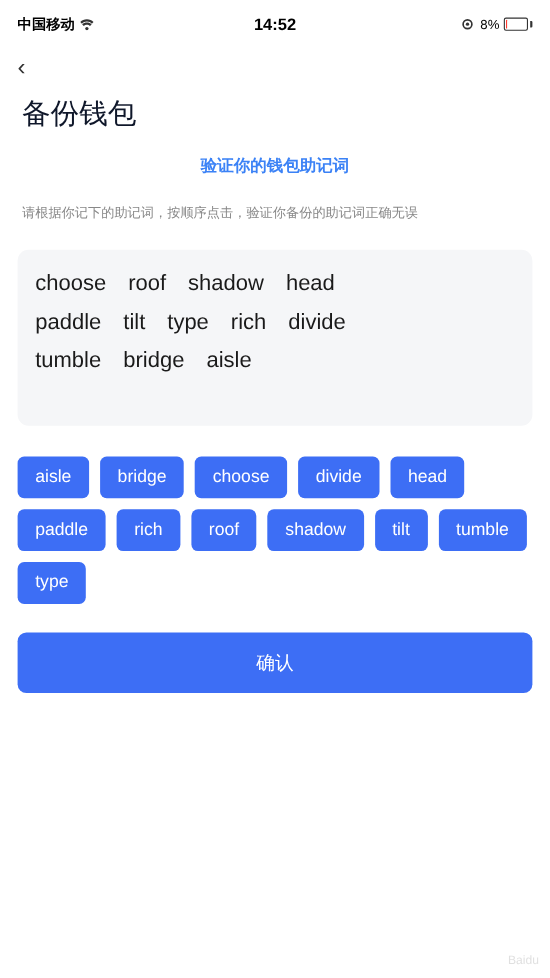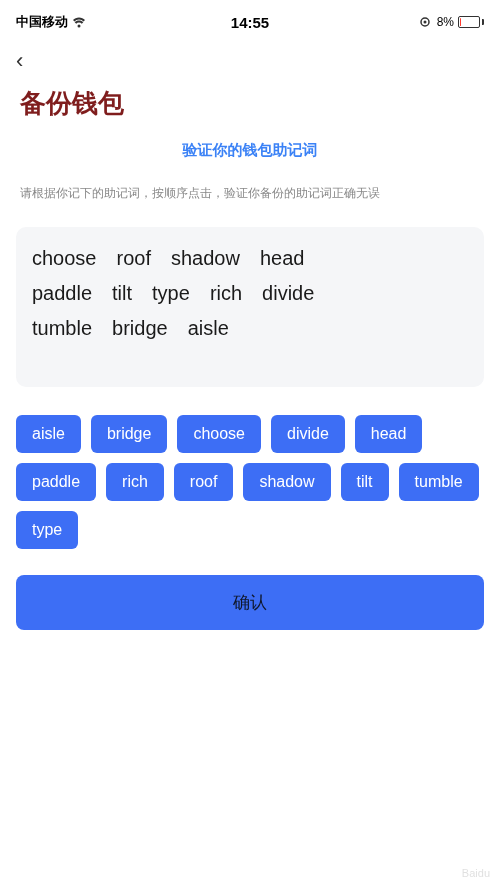--- a/index.html
+++ b/index.html
@@ -74,22 +74,22 @@
       padding: 8px 16px 4px;
       font-size: 22px;
       color: #333;
       cursor: pointer;
       display: inline-block;
     }
 
     
     .page-title {
       font-size: 26px;
-      font-weight: 700;
-      color: #7f1d1d;
+      font-weight: 400;
+      color: #0f172a;
       padding: 8px 20px 20px;
     }
 
     
     .instruction-section {
       text-align: center;
       padding: 0 20px 12px;
     }
     .instruction-title {
       font-size: 15px;
@@ -147,21 +147,21 @@
       outline: none;
     }
 
     
     .confirm-btn-wrap {
       padding: 16px 16px 20px;
     }
     .confirm-btn {
       width: 100%;
       background: #3d6ef5;
-      color: #0f172a;
+      color: #ffffff;
       border: none;
       border-radius: 8px;
       padding: 16px;
       font-size: 17px;
       font-weight: 500;
       cursor: pointer;
       text-align: center;
     }
 
     
@@ -183,21 +183,21 @@
 
 <div class="status-bar">
   <span class="status-left">
     <span>中国移动</span>
     <svg width="14" height="12" viewBox="0 0 14 12" fill="none">
       <path d="M7 3.5C8.8 3.5 10.4 4.3 11.5 5.5L13 4C11.5 2.4 9.4 1.5 7 1.5C4.6 1.5 2.5 2.4 1 4L2.5 5.5C3.6 4.3 5.2 3.5 7 3.5Z" fill="#333"></path>
       <path d="M7 6.5C8.1 6.5 9.1 6.9 9.8 7.7L11.3 6.2C10.2 5.1 8.7 4.5 7 4.5C5.3 4.5 3.8 5.1 2.7 6.2L4.2 7.7C4.9 6.9 5.9 6.5 7 6.5Z" fill="#333"></path>
       <circle cx="7" cy="10" r="1.5" fill="#333"></circle>
     </svg>
   </span>
-  <span class="status-center">14:55</span>
+  <span class="status-center">14:52</span>
   <span class="status-right">
     <svg width="16" height="12" viewBox="0 0 16 12">
       <circle cx="8" cy="6" r="4" fill="none" stroke="#333" stroke-width="1.5"></circle>
       <circle cx="8" cy="6" r="1.5" fill="#333"></circle>
     </svg>
     <span>8%</span>
     <span class="battery-icon">
       <span class="battery-body">
         <span class="battery-fill"></span>
       </span>

